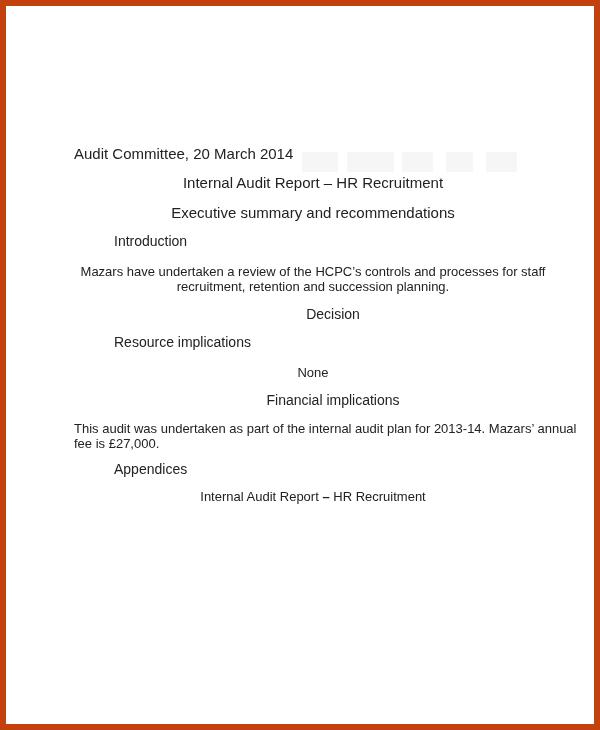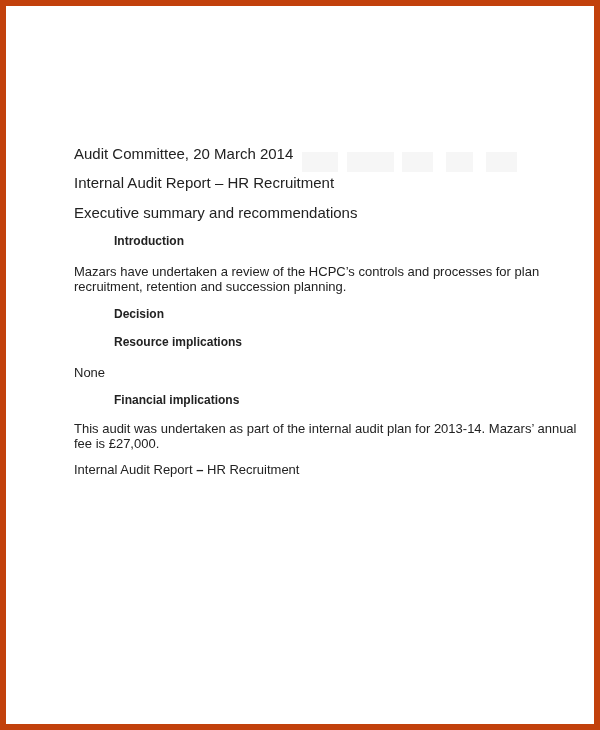--- a/index.html
+++ b/index.html
@@ -41,26 +41,26 @@
     left: 68px;
     top: 139px;
     width: 478px;
   }
   .title-line {
     font-size: 15px;
     line-height: 17px;
     white-space: nowrap;
   }
   .mb-12 { margin-bottom: 12px; }
-  .mb-13 { margin-bottom: 13px; }
+  .mb-13 { margin-bottom: 13px; text-align: center; }
   .mb-15 { margin-bottom: 15px; }
   .mb-11 { margin-bottom: 11px; }
   .section-heading {
-    font-size: 12px;
-    font-weight: bold;
+    font-size: 14px;
+    font-weight: normal;
     line-height: 15px;
     white-space: nowrap;
     padding-left: 40px;
   }
   .body-text {
     font-size: 13px;
     line-height: 15px;
   }
   .body-line {
     font-size: 13px;
@@ -88,37 +88,38 @@
 
     <div class="title-line mb-12">Audit Committee, 20 March 2014</div>
 
     <div class="title-line mb-13">Internal Audit Report – HR Recruitment</div>
 
     <div class="title-line mb-13">Executive summary and recommendations</div>
 
     <div class="section-heading mb-15">Introduction</div>
 
     <div class="mb-13">
-      <div class="body-line">Mazars have undertaken a review of the HCPC’s controls and processes for plan</div>
+      <div class="body-line">Mazars have undertaken a review of the HCPC’s controls and processes for staff</div>
       <div class="body-line">recruitment, retention and succession planning.</div>
     </div>
 
     <div class="section-heading mb-13">Decision</div>
 
 
     <div class="section-heading mb-15">Resource implications</div>
 
     <div class="body-text mb-13">None</div>
 
     <div class="section-heading mb-13">Financial implications</div>
 
     <div class="mb-11">
       <div class="body-line">This audit was undertaken as part of the internal audit plan for 2013-14. Mazars’ annual</div>
       <div class="body-line">fee is £27,000.</div>
     </div>
 
+    <div class="section-heading mb-12">Appendices</div>
 
     <div class="body-text mb-13"><span>Internal Audit Report </span><span class="bold-dash">–</span><span> HR Recruitment</span></div>
 
 
 
   </div>
 </div>
 
 </body></html>

